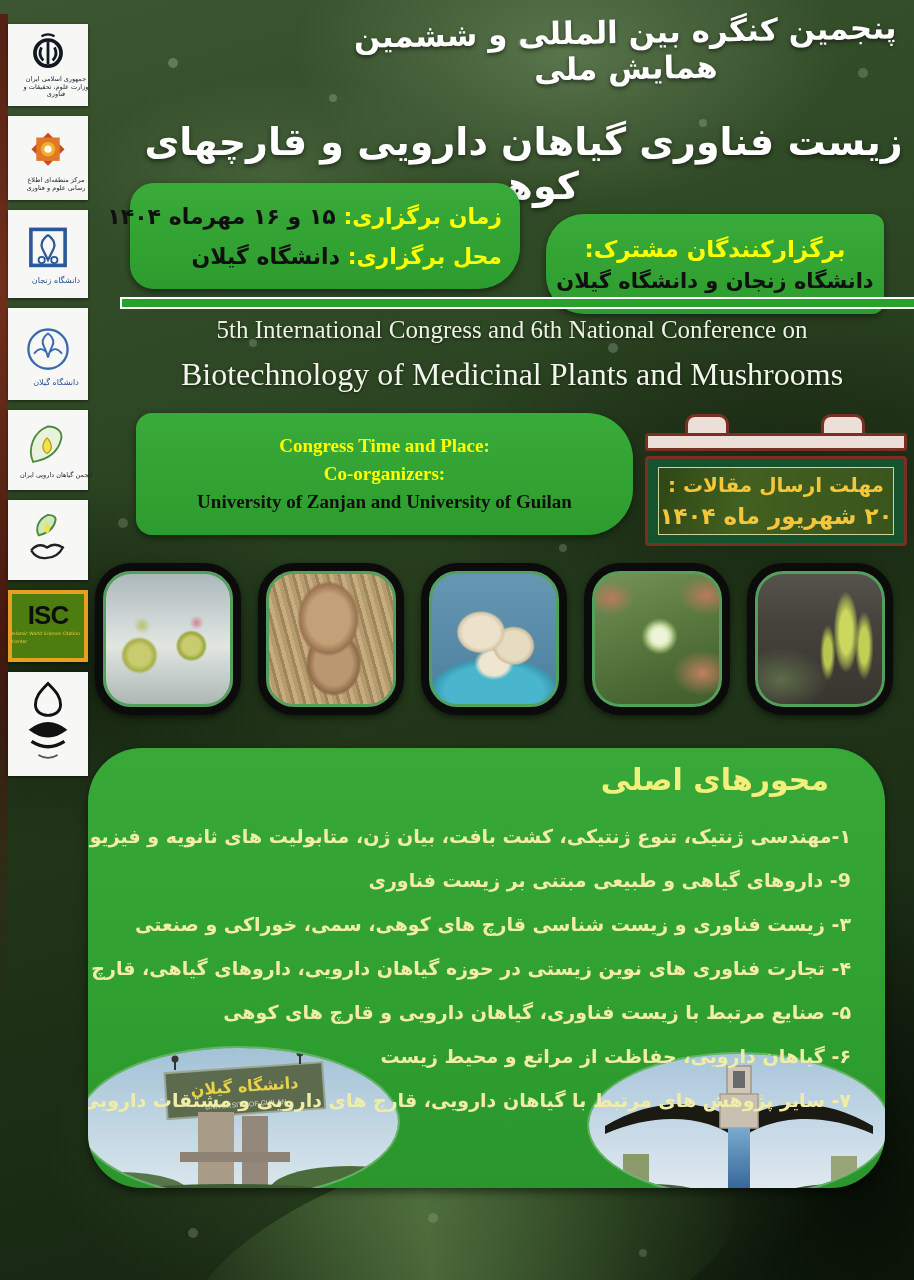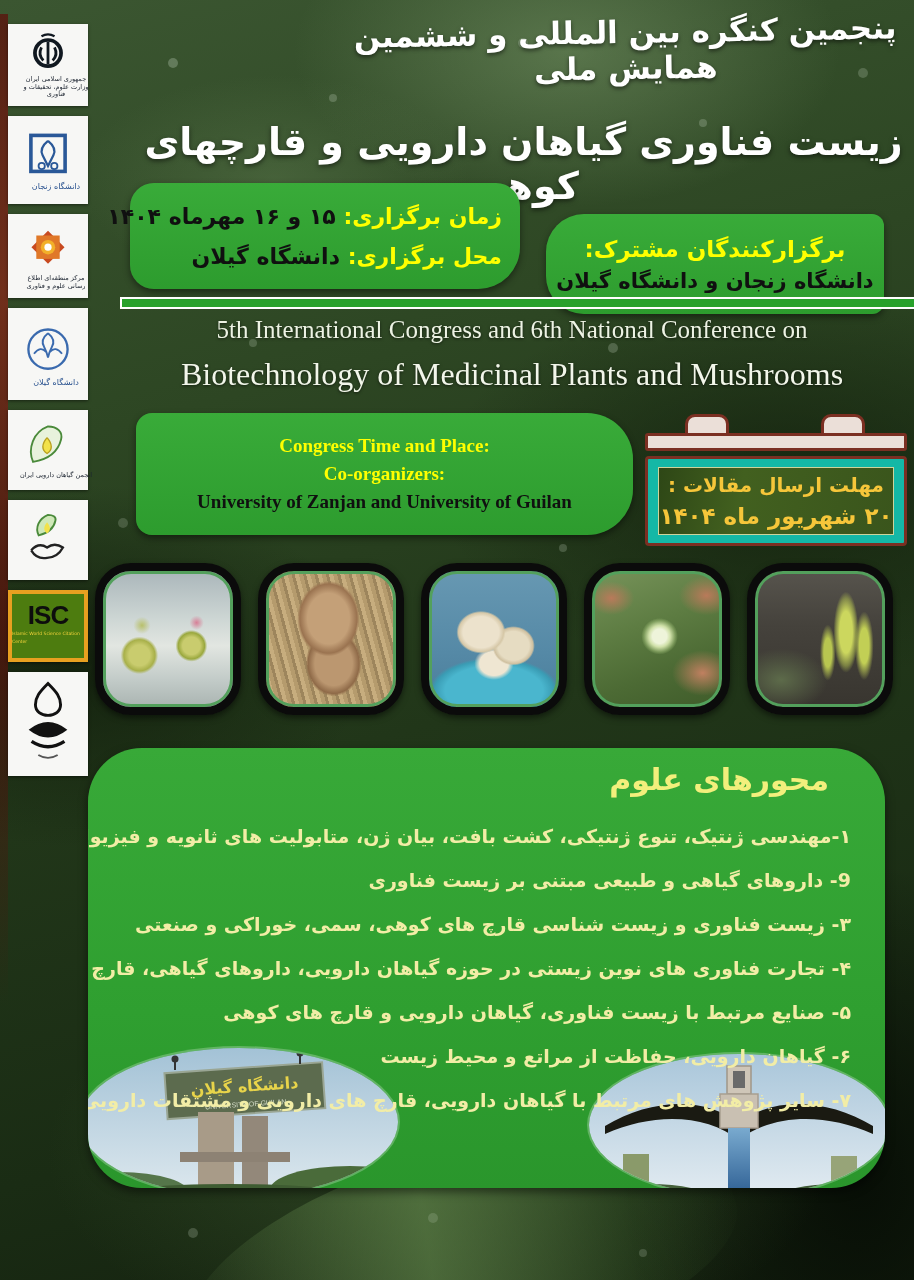--- a/index.html
+++ b/index.html
@@ -72,21 +72,21 @@
   .box-congress{left:136px;top:413px;width:497px;height:122px;border-radius:16px 46px 46px 16px;
     display:flex;flex-direction:column;justify-content:center;text-align:center;
     font-family:"Liberation Serif","DejaVu Serif",serif;direction:ltr;}
   .box-congress div{font-weight:bold;font-size:19px;line-height:28px;}
 
   
   .calendar{position:absolute;left:645px;top:414px;width:262px;height:132px;}
   .cal-ring{position:absolute;top:0;width:44px;height:32px;background:#ebdfd8;border:3px solid #7b2f22;border-radius:10px;box-sizing:border-box;}
   .cal-ring.r1{left:40px;} .cal-ring.r2{left:176px;}
   .cal-bar{position:absolute;top:19px;left:0;right:0;height:18px;background:#ebdfd8;border:3px solid #7b2f22;border-radius:3px;box-sizing:border-box;}
-  .cal-body{position:absolute;top:42px;left:0;right:0;bottom:0;background:#14b8a6;border:3px solid #7b2f22;border-radius:4px;box-sizing:border-box;padding:8px 10px;}
+  .cal-body{position:absolute;top:42px;left:0;right:0;bottom:0;background:#14532d;border:3px solid #7b2f22;border-radius:4px;box-sizing:border-box;padding:8px 10px;}
   .cal-inner{height:100%;box-sizing:border-box;border:1px solid #cdd49c;
     background:linear-gradient(100deg,#2e4716 0%,#42601f 35%,#3a551c 100%);
     display:flex;flex-direction:column;justify-content:center;text-align:center;direction:rtl;}
   .cal-inner .d1{color:#f6c63a;font-size:20px;font-weight:bold;line-height:30px;}
   .cal-inner .d2{color:#f6c63a;font-size:23px;font-weight:bold;line-height:32px;}
 
   
   .photo{position:absolute;top:563px;width:146px;height:152px;box-sizing:border-box;
     border:8px solid #0b0b0b;border-radius:36px;box-shadow:inset 0 0 0 3px #53a05c,0 3px 6px rgba(0,0,0,.5);}
   .p1{left:95px;background:
@@ -144,39 +144,39 @@
   <div class="logo-rail">
     <div class="logo" style="height:82px">
       <svg width="56" height="44" viewBox="0 0 60 44">
         <circle cx="30" cy="21" r="14" fill="none" stroke="#101820" stroke-width="4"></circle>
         <path d="M30 9 V33 M23 15 q-4 8 2 14 M37 15 q4 8 -2 14" stroke="#101820" stroke-width="3" fill="none"></path>
         <path d="M23 3 q7 -4 14 0" stroke="#101820" stroke-width="2.5" fill="none"></path>
       </svg>
       <div class="cap">جمهوری اسلامی ایران</div>
       <div class="cap">وزارت علوم، تحقیقات و فناوری</div>
     </div>
-    <div class="logo" style="height:88px">
-      <svg width="54" height="52" viewBox="0 0 60 56">
-        <rect x="11" y="4" width="38" height="40" fill="none" stroke="#2a5898" stroke-width="4"></rect>
-        <path d="M30 10 q-10 8 -6 16 q4 8 6 12 q2 -4 6 -12 q4 -8 -6 -16" fill="none" stroke="#2a5898" stroke-width="2.5"></path>
-        <circle cx="23" cy="38" r="3.5" fill="none" stroke="#2a5898" stroke-width="2"></circle>
-        <circle cx="37" cy="38" r="3.5" fill="none" stroke="#2a5898" stroke-width="2"></circle>
-      </svg>
-      <div class="cap blue">دانشگاه زنجان</div>
-    </div>
     <div class="logo" style="height:84px">
       <svg width="54" height="52" viewBox="0 0 60 56">
         <g transform="translate(30,26)">
           <rect x="-13" y="-13" width="26" height="26" fill="#c84a20" transform="rotate(45)"></rect>
           <rect x="-13" y="-13" width="26" height="26" fill="#e07828"></rect>
           <circle r="8" fill="#f2b02a"></circle>
             <circle r="4" fill="#fff"></circle>
         </g>
       </svg>
       <div class="cap">مرکز منطقه‌ای اطلاع رسانی علوم و فناوری</div>
+    </div>
+    <div class="logo" style="height:88px">
+      <svg width="54" height="52" viewBox="0 0 60 56">
+        <rect x="11" y="4" width="38" height="40" fill="none" stroke="#2a5898" stroke-width="4"></rect>
+        <path d="M30 10 q-10 8 -6 16 q4 8 6 12 q2 -4 6 -12 q4 -8 -6 -16" fill="none" stroke="#2a5898" stroke-width="2.5"></path>
+        <circle cx="23" cy="38" r="3.5" fill="none" stroke="#2a5898" stroke-width="2"></circle>
+        <circle cx="37" cy="38" r="3.5" fill="none" stroke="#2a5898" stroke-width="2"></circle>
+      </svg>
+      <div class="cap blue">دانشگاه زنجان</div>
     </div>
     <div class="logo" style="height:92px">
       <svg width="56" height="56" viewBox="0 0 60 58">
         <circle cx="30" cy="27" r="21" fill="none" stroke="#3a6aae" stroke-width="2.5"></circle>
         <path d="M30 10 q-9 7 -4 15 q3 6 4 11 q1 -5 4 -11 q5 -8 -4 -15" fill="none" stroke="#3a6aae" stroke-width="2"></path>
         <path d="M15 32 q7 -9 13 -2 M45 32 q-7 -9 -13 -2" fill="none" stroke="#3a6aae" stroke-width="2"></path>
       </svg>
       <div class="cap blue">دانشگاه گیلان</div>
     </div>
     <div class="logo" style="height:80px">
@@ -248,21 +248,21 @@
     </div>
   </div>
 
   <div class="photo p1"></div>
   <div class="photo p2"></div>
   <div class="photo p3"></div>
   <div class="photo p4"></div>
   <div class="photo p5"></div>
 
   <div class="panel">
-    <div class="panel-heading">محورهای علوم</div>
+    <div class="panel-heading">محورهای اصلی</div>
     <div class="topics">
       <div>۱-مهندسی ژنتیک، تنوع ژنتیکی، کشت بافت، بیان ژن، متابولیت های ثانویه و فیزیولوژی گیاهی</div>
       <div>9- داروهای گیاهی و طبیعی مبتنی بر زیست فناوری</div>
       <div>۳- زیست فناوری و زیست شناسی قارچ های کوهی، سمی، خوراکی و صنعتی</div>
       <div>۴- تجارت فناوری های نوین زیستی در حوزه گیاهان دارویی، داروهای گیاهی، قارچ های کوهی و صنعتی</div>
       <div>۵- صنایع مرتبط با زیست فناوری، گیاهان دارویی و قارچ های کوهی</div>
       <div>۶- گیاهان دارویی، حفاظت از مراتع و محیط زیست</div>
       <div>۷- سایر پژوهش های مرتبط با گیاهان دارویی، قارچ های دارویی و مشتقات دارویی</div>
     </div>
 

